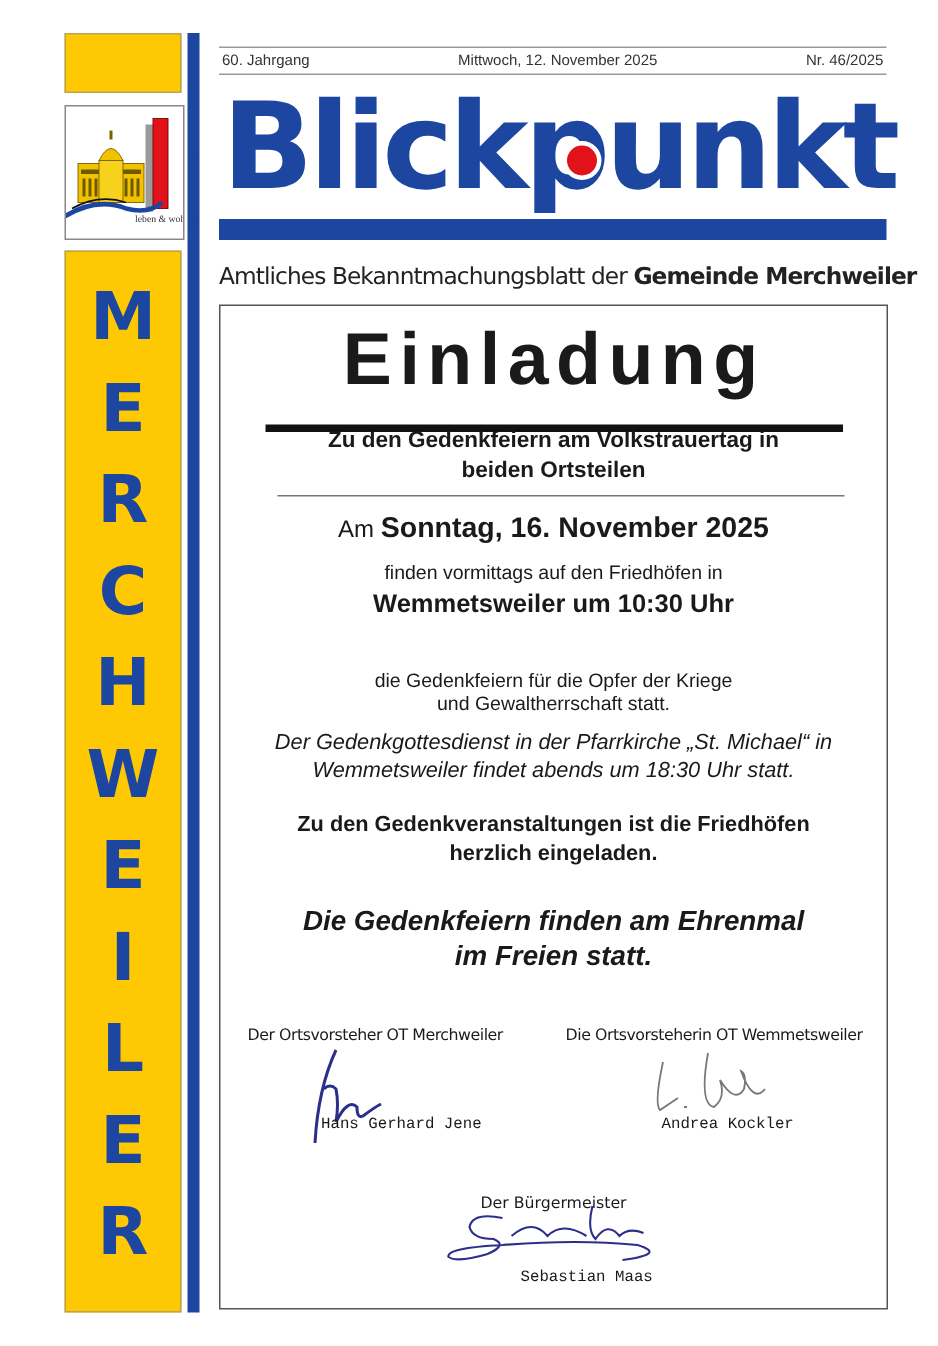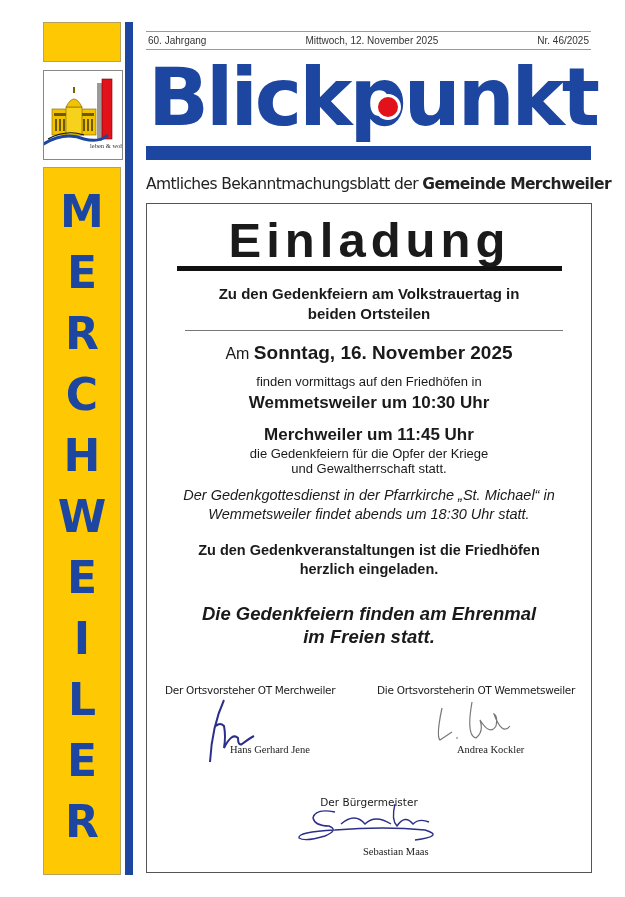--- a/index.html
+++ b/index.html
@@ -16,38 +16,38 @@
 
   .masthead { position: absolute; left: 146px; top: 56px; width: 445px; height: 92px; }
   .masthead .title { position:absolute; left: 2px; top: -6px; font-family: "DejaVu Sans", sans-serif; font-weight: bold; font-size: 80px; color: #1c46a0; letter-spacing: -3px; line-height: 96px; }
   .masthead .dot { position:absolute; left: 229px; top: 38px; width: 20px; height: 20px; border-radius: 50%; background:#e2121b; border: 3px solid #fff; }
   .underbar { position: absolute; left: 146px; top: 146px; width: 445px; height: 14px; background: #1c46a0; }
 
   .subtitle { position: absolute; left: 146px; top: 175px; width: 445px; font-size: 15.5px; color: #222; white-space: nowrap; font-family: "DejaVu Sans", sans-serif; letter-spacing: -0.6px; }
   .subtitle b { font-weight: bold; }
 
   .panel { position: absolute; left: 146px; top: 203px; width: 446px; height: 670px; border: 1px solid #555; box-sizing: border-box; text-align: center; color: #1a1a1a; }
-  .einladung { position:absolute; left: 30px; top: 12px; width: 385px; font-family:"Liberation Sans", sans-serif; font-weight: bold; font-size: 49px; letter-spacing: 5px; line-height: 48px; border-bottom: 5px solid #111; padding-bottom: 2px; }
+  .einladung { position:absolute; left: 30px; top: 12px; width: 385px; font-family:"Liberation Sans", sans-serif; font-weight: bold; font-size: 49px; letter-spacing: 5px; line-height: 48px; border-bottom: 5px solid #111; padding-bottom: 19px; }
   .p { position:absolute; left: 0; width: 100%; }
   .h2 { top: 80px; font-weight: bold; font-size: 15px; line-height: 20px; }
   .rule { position:absolute; left: 38px; width: 378px; top: 126px; border-top:1px solid #777; }
   .date { top: 138px; font-size: 16px; }
   .date b { font-size: 19px; }
   .t1 { top: 170px; font-size: 13px; line-height: 16px; }
   .t2 { top: 188px; font-size: 17px; font-weight: bold; line-height: 22px; }
   .t3 { top: 206px; font-size: 13px; line-height: 16px; }
   .t4 { top: 220px; font-size: 17px; font-weight: bold; line-height: 22px; }
   .t5 { top: 242px; font-size: 13px; line-height: 15px; }
   .it { top: 282px; font-size: 14.5px; font-style: italic; line-height: 19px; }
   .inv { top: 337px; font-size: 14.5px; font-weight: bold; line-height: 19px; }
   .big { top: 398px; font-size: 18.5px; font-weight: bold; font-style: italic; line-height: 23px; }
 
   .sig-row { position:absolute; top: 480px; left: 18px; width: 410px; font-family:"DejaVu Sans", sans-serif; font-size: 10.5px; display:flex; justify-content:space-between; white-space:nowrap; letter-spacing:-0.3px; }
   .sig { position:absolute; }
-  .sig-name { position:absolute; font-family:Liberation Serif, serif; font-size: 10.5px; white-space:nowrap;margin-left:16px; }
+  .sig-name { position:absolute; font-family:Liberation Mono, monospace; font-size: 10.5px; white-space:nowrap; }
   .mayor-title { position:absolute; top: 592px; left:0; width:100%; font-family:"DejaVu Sans", sans-serif; font-size: 10.5px; }
 </style>
 </head>
 <body>
 
 <div class="yellow-top"></div>
 <div class="blue-bar"></div>
 
 <div class="logo-box">
   <svg width="78" height="88" viewBox="0 0 78 88">
@@ -110,21 +110,20 @@
     <div>Zu den Gedenkfeiern am Volkstrauertag in</div>
     <div>beiden Ortsteilen</div>
   </div>
   <div class="rule"></div>
 
   <div class="p date">
     <span>Am </span><b>Sonntag, 16. November 2025</b>
   </div>
   <div class="p t1">finden vormittags auf den Friedhöfen in</div>
   <div class="p t2">Wemmetsweiler um 10:30 Uhr</div>
-  <div class="p t4">Merchweiler um 11:45 Uhr</div>
   <div class="p t5">
     <div>die Gedenkfeiern für die Opfer der Kriege</div>
     <div>und Gewaltherrschaft statt.</div>
   </div>
 
   <div class="p it">
     <div>Der Gedenkgottesdienst in der Pfarrkirche „St. Michael“ in</div>
     <div>Wemmetsweiler findet abends um 18:30 Uhr statt.</div>
   </div>
 

